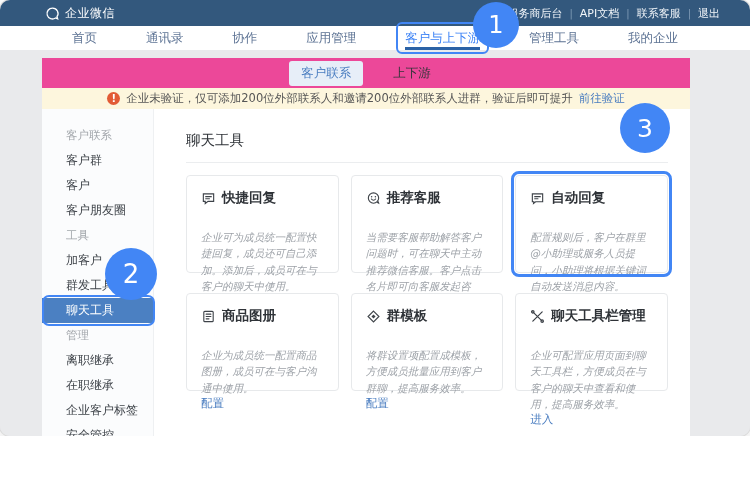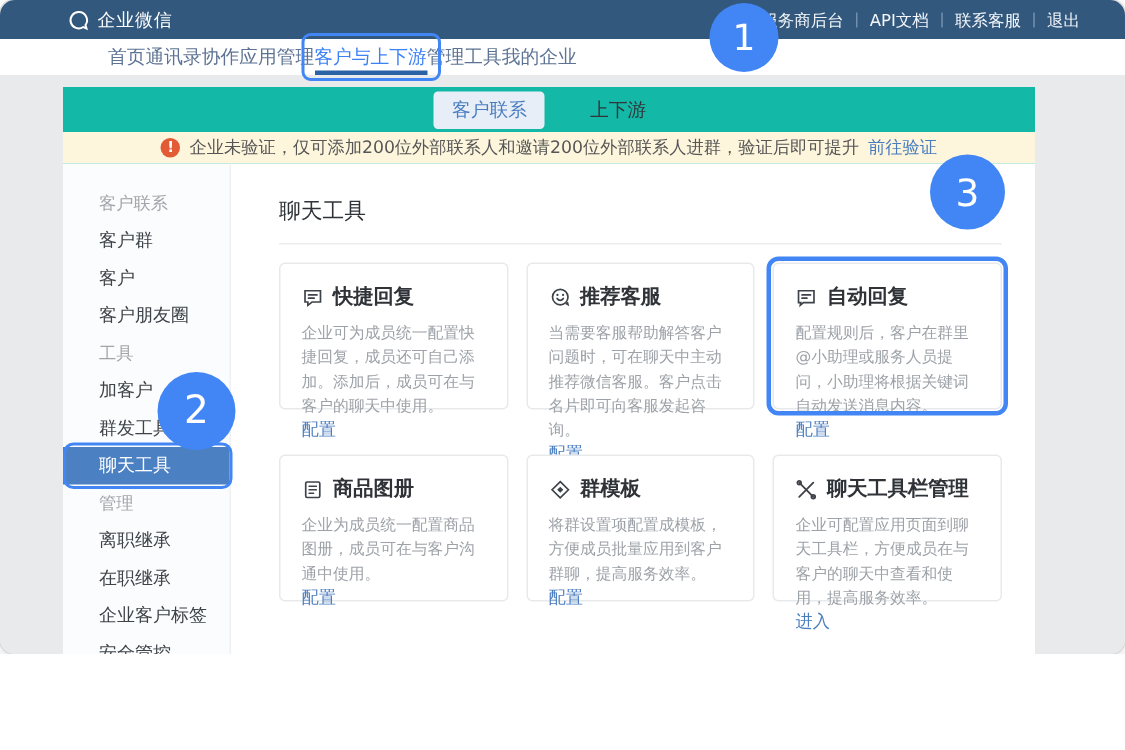--- a/index.html
+++ b/index.html
@@ -13,29 +13,29 @@
   .topbar { height:26px; background:#33587d; display:flex; align-items:center;
             padding:0 30px 0 45px; color:#fff; }
   .logo { display:flex; align-items:center; gap:5px; font-size:12px; letter-spacing:.5px; }
   .logo svg { display:block; }
   .top-links { margin-left:auto; display:flex; align-items:center; font-size:11px; }
   .top-links .tlink { color:#f2f6fa; cursor:pointer; }
   .top-links .sep { color:#7e9ab5; margin:0 7px; font-size:10px; }
 
   
   .nav { height:24px; background:#fff; display:flex; align-items:center;
-         padding:4px 72px; }
+         justify-content:space-between; padding:4px 72px; }
   .nav-item { position:relative; font-size:12.5px; color:#5d7394; cursor:pointer;
               height:24px; line-height:24px; }
   .nav-item.active { color:#3b82f6; box-shadow:inset 0 -3px 0 #2b62a6; }
 
   
   .page-body { position:absolute; top:50px; left:0; right:0; bottom:0; background:#e9eaec; }
   .container { position:absolute; left:42px; top:8px; width:648px; bottom:0;
-               background:#14b8a6; display:flex; flex-direction:column; }
+               background:#ec4899; display:flex; flex-direction:column; }
 
   .tabrow { height:30px; display:flex; align-items:center; justify-content:center; gap:18px; }
   .tab { font-size:12.5px; padding:4px 12px; border-radius:3px; cursor:pointer; color:#33353a; }
   .tab.active { background:#e7eef8; color:#4a7dc0; }
 
   .banner { height:21px; background:#fdf6dd; display:flex; align-items:center; justify-content:center;
             font-size:11.5px; color:#565656; gap:6px; flex-shrink:0; }
   .warn-dot { width:13px; height:13px; border-radius:50%; background:#e25b35; color:#fff;
               font-size:10px; font-weight:bold; display:flex; align-items:center; justify-content:center; }
   .banner-link { color:#4a7dc0; cursor:pointer; margin-left:0; }
@@ -47,27 +47,27 @@
   .side-header { height:25px; line-height:25px; padding-left:24px; font-size:11.5px; color:#a2a6ab; }
   .side-header.spaced { margin-top:0; }
   .side-item { position:relative; height:25px; line-height:25px; padding-left:24px;
                font-size:12px; color:#3e4349; cursor:pointer; }
   .side-item.selected { background:#4b80c2; color:#fff; }
 
   
   .main { flex:1; padding:22px 22px 0 32px; background:#fff; }
   .main-title { font-size:14.5px; color:#2f3338; }
   .main-divider { border-bottom:1px solid #ebedef; margin-top:12px; }
-  .cards { display:grid; grid-template-columns:repeat(3,1fr); gap:30px 12px; margin-top:12px; }
+  .cards { display:grid; grid-template-columns:repeat(3,1fr); gap:20px 12px; margin-top:12px; }
   .card { position:relative; border:1px solid #e7e9eb; border-radius:4px; height:98px;
           padding:13px 14px 11px; display:flex; flex-direction:column; background:#fff; }
   .card-head { display:flex; align-items:center; gap:6px; }
   .card-icon svg { display:block; }
   .card-title { font-size:13.5px; font-weight:600; color:#2f3338; }
-  .card-desc { flex:1; margin-top:7px; font-size:10.5px; line-height:1.55; color:#9da2a8; }
+  .card-desc { flex:1; margin-top:22px; font-size:10.5px; line-height:1.55; color:#9da2a8;font-style:italic; }
   .card-link { font-size:11.5px; color:#4a7dc0; cursor:pointer; }
 
   
   .anno-circle { position:absolute; background:#4286f5; border-radius:50%; color:#fff;
                  display:flex; align-items:center; justify-content:center;
                  font-size:24px; font-weight:500; z-index:30; }
   .anno-box-nav   { position:absolute; inset:-4px -9px; border:2px solid #4286f5; border-radius:6px; z-index:20; pointer-events:none; }
   .anno-box-side  { position:absolute; inset:-3px -2px -3px 0; border:2.5px solid #4286f5; border-radius:7px; z-index:20; pointer-events:none; }
   .anno-box-card  { position:absolute; inset:-5px; border:3px solid #4286f5; border-radius:8px; z-index:20; pointer-events:none; }
 </style>

